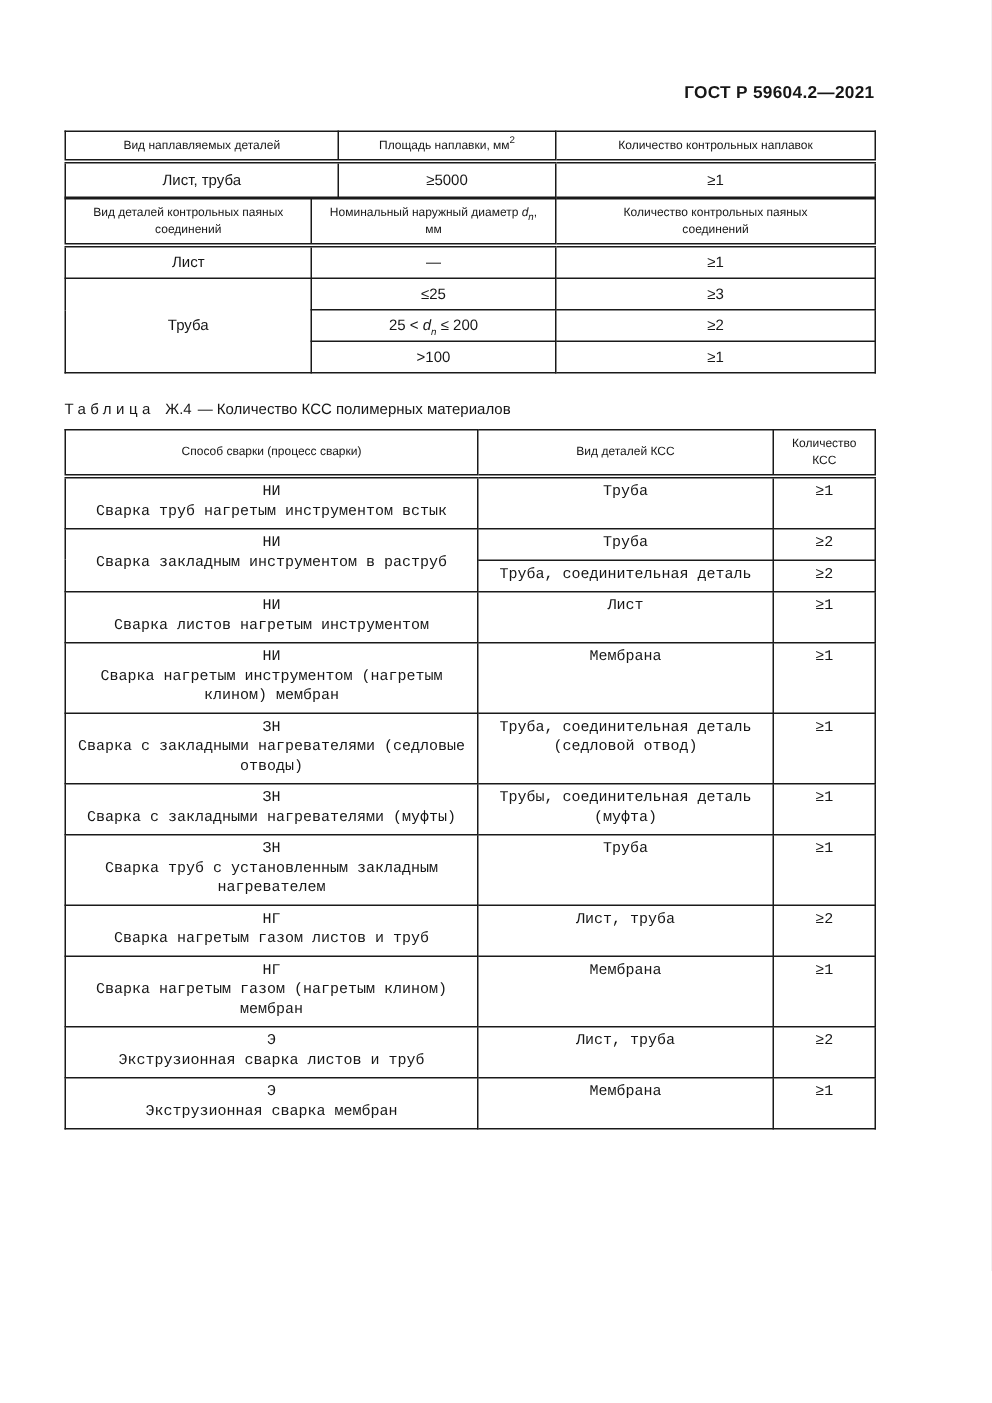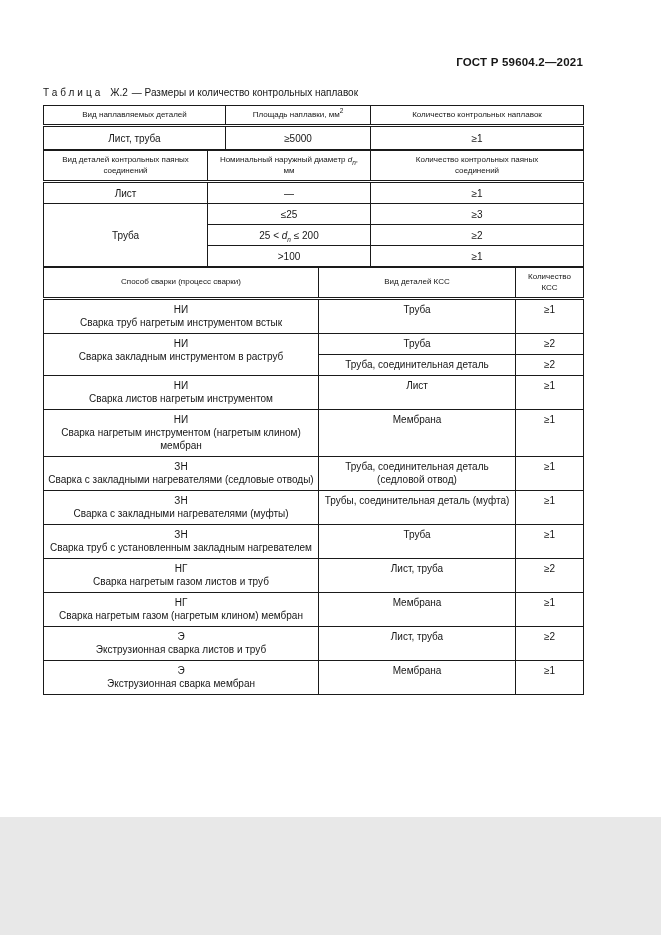--- a/index.html
+++ b/index.html
@@ -1,18 +1,18 @@
 <!DOCTYPE html>
 <html lang="ru"><head>
 <meta charset="utf-8">
 <style>
   html,body { margin:0; padding:0; background:#e8e8e8; }
   .page {
     position: relative;
-    width: 661px; height: 817px;
+    width: 661px; height: 935px;
     margin: 0 auto;
     background: #ffffff;
     font-family: "Liberation Sans", sans-serif;
     color: #161616;
     overflow: hidden;
   }
   .doc-header {
     position: absolute;
     top: 56px; left: 43px; right: 78px;
     text-align: right;
@@ -58,21 +58,21 @@
     vertical-align: middle;
   }
   .sect-gap-1 { margin-top: 12px; }
   .sect-gap-2 { margin-top: 19px; }
 
   
   .t2 tbody td { height: 16px; }
   
   .t3 tbody td { height: 14px; }
   
-  .t4 tbody td { vertical-align: top; padding: 3px 3px 4px 3px; }
+  .t4 tbody td { vertical-align: top; padding: 3px 3px 4px 3px; font-family: Liberation Mono, monospace; }
   .t4 .row-main td { height: 25px; }
   .t4 .subrow td  { height: 12px; }
 
   sup { font-size: 6.5px; vertical-align: super; line-height: 0; }
   sub { font-size: 6.5px; vertical-align: sub;   line-height: 0; }
   .var { font-style: italic; }
 
   .page-number {
     position: absolute;
     top: 841px; left: 43px; right: 78px;
@@ -82,21 +82,20 @@
 </style>
 </head>
 <body>
 
 <div class="page">
 
   <div class="doc-header">ГОСТ Р 59604.2—2021</div>
 
   <div class="content">
 
-    <p class="tbl-title"><span class="word">Таблица</span><span class="num">Ж.2</span><span>— Размеры и количество контрольных наплавок</span></p>
 
     <table class="t2">
       <colgroup>
           <col style="width:182px">
           <col style="width:145px">
           <col style="width:213px">
         </colgroup>
       <thead>
         <tr>
           <th>Вид наплавляемых деталей</th>
@@ -148,20 +147,21 @@
           <td><span>25 &lt; </span><span class="var">d</span><sub class="var">n</sub><span> ≤ 200</span></td>
           <td>≥2</td>
         </tr>
         <tr>
           <td>&gt;100</td>
           <td>≥1</td>
         </tr>
       </tbody>
     </table>
 
+    <p class="tbl-title sect-gap-2"><span class="word">Таблица</span><span class="num">Ж.4</span><span>— Количество КСС полимерных материалов</span></p>
 
     <table class="t4">
       <colgroup>
           <col style="width:275px">
           <col style="width:197px">
           <col style="width:68px">
         </colgroup>
       <thead>
         <tr>
           <th>Способ сварки (процесс сварки)</th>

